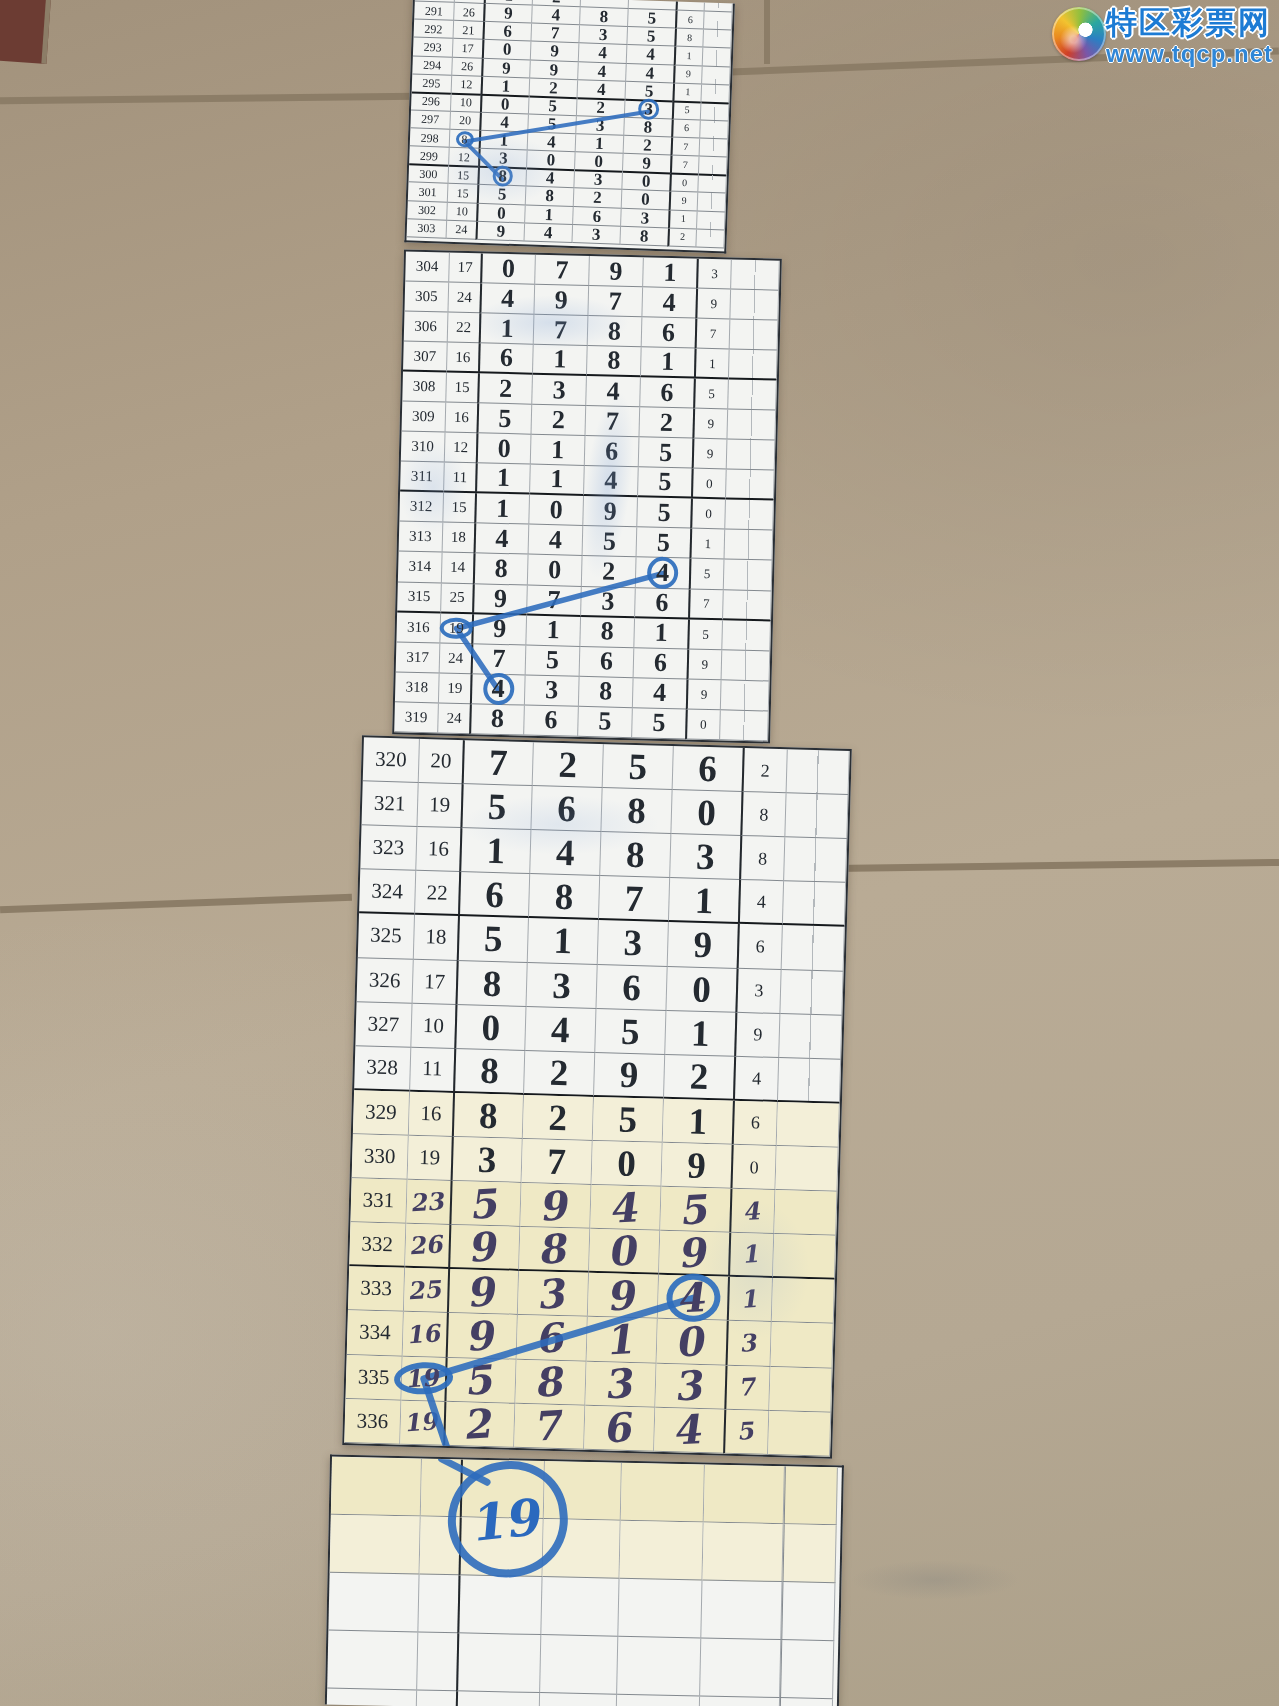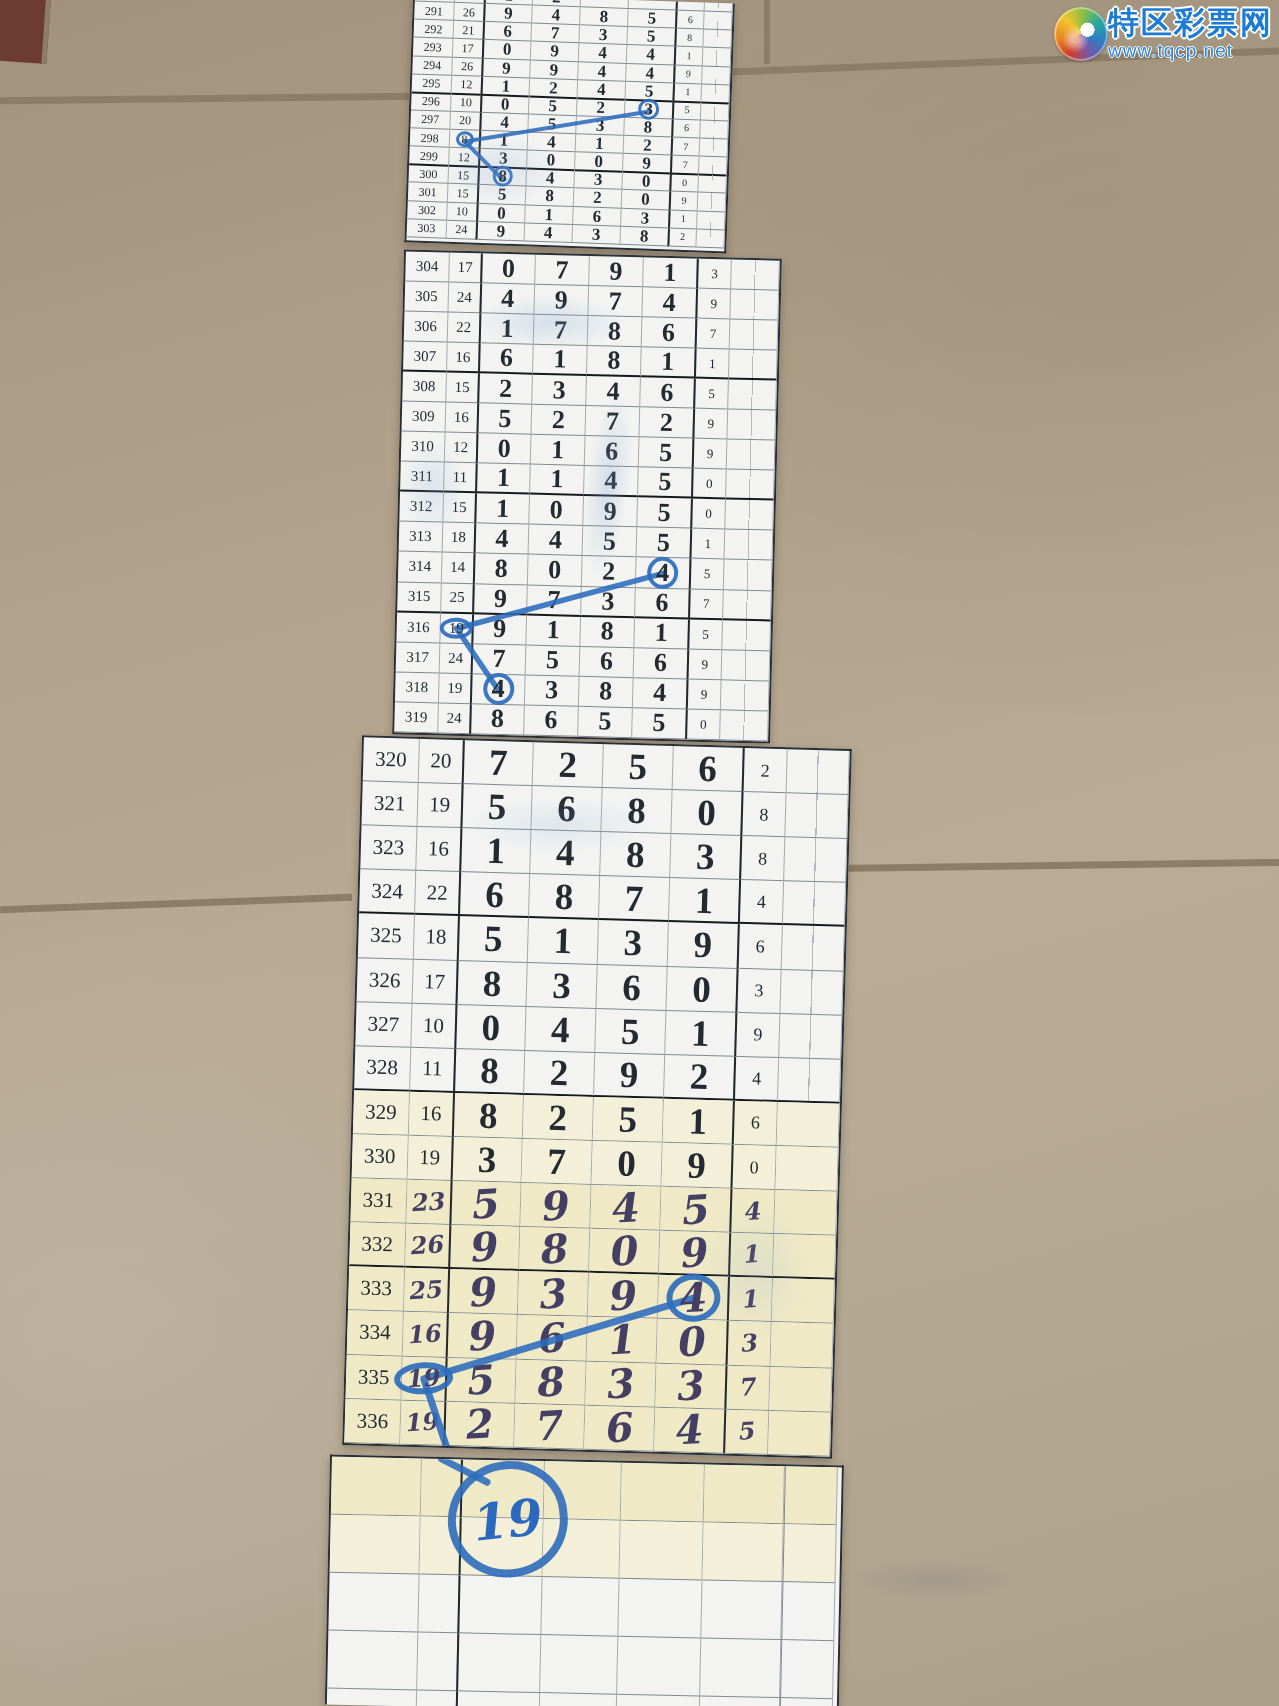--- a/index.html
+++ b/index.html
@@ -16,21 +16,21 @@
   .logo{position:absolute;top:7px;right:6px;display:flex;align-items:flex-start;z-index:40;}
   .logo-icon{width:54px;height:54px;border-radius:50%;
     background:
       radial-gradient(circle at 62% 42%, #ffffff 0 15%, rgba(255,255,255,0) 16%),
       radial-gradient(circle at 40% 60%, rgba(255,255,255,.55) 0 8%, rgba(255,255,255,0) 30%),
       conic-gradient(from 210deg, #cf3f28,#e98a1f,#f2c330,#8fbf3f,#2aa7a0,#2b7fc3,#7a56a8,#cf3f28);
     box-shadow:inset 0 0 0 2px rgba(255,255,255,.4), 0 1px 3px rgba(0,0,0,.25);}
   .logo-name{font-family:"Liberation Sans",sans-serif;font-weight:700;font-size:31px;line-height:1.05;
     color:#1c7bd4;letter-spacing:2px;
     text-shadow:-2px 0 #fff,2px 0 #fff,0 -2px #fff,0 2px #fff,-1px -1px #fff,1px 1px #fff,-1px 1px #fff,1px -1px #fff;}
-  .logo-url{font-family:"Liberation Sans",sans-serif;font-weight:400;font-size:19px;color:#2f86d6;letter-spacing:1px;
+  .logo-url{font-family:"Liberation Sans",sans-serif;font-weight:700;font-size:24px;color:#2f86d6;letter-spacing:1px;
     text-shadow:-1px 0 #fff,1px 0 #fff,0 -1px #fff,0 1px #fff;}
   
   .sheet{position:absolute;background:#f3f4f2;border:2px solid #2a2f35;overflow:hidden;
     box-shadow:0 3px 9px rgba(70,58,42,.38);}
   #s1{left:413px;top:-2px;width:318px;height:248px;border-top:none;transform:rotate(2deg);transform-origin:50% 0;}
   #s2{left:398px;top:254px;width:374px;height:481px;transform:rotate(1.4deg);}
   #s3{left:352px;top:742px;width:486px;height:706px;transform:rotate(1.6deg);}
   #s4{left:330px;top:1460px;width:510px;height:248px;border-bottom:none;transform:rotate(1.2deg);transform-origin:50% 0;}
   .rows{position:relative;}
   .row{display:grid;}

